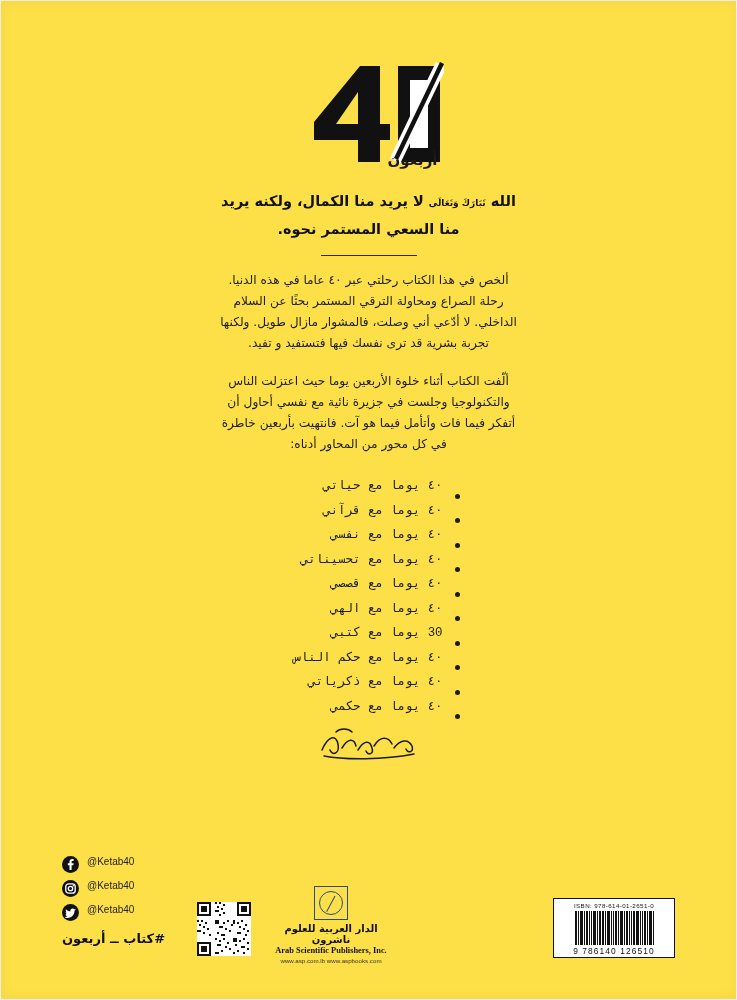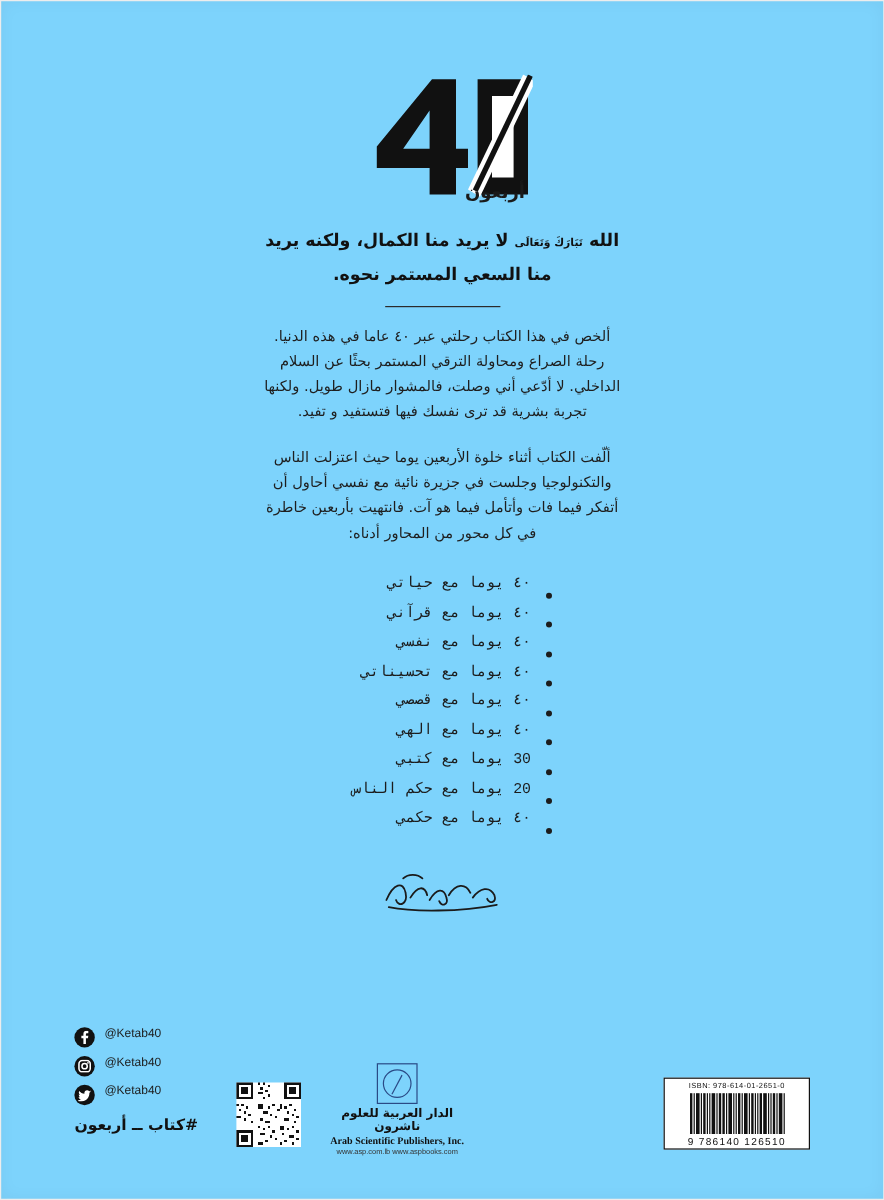--- a/index.html
+++ b/index.html
@@ -10,21 +10,21 @@
   body {
     width: 737px;
     height: 1000px;
     overflow: hidden;
     font-family: "Liberation Serif", serif;
   }
   .page {
     position: relative;
     width: 737px;
     height: 1000px;
-    background: #7dd3fc;
+    background: #fde047;
     box-sizing: border-box;
     overflow: hidden;
   }
   
   .page::after {
     content: "";
     position: absolute;
     inset: 0;
     pointer-events: none;
     box-shadow: inset 0 0 0 1px #ededed, inset 0 0 14px rgba(0,0,0,0.05);
@@ -387,21 +387,25 @@
       <li>
         <span class="dot"></span>
         <span>٤٠ يوما مع الهي</span>
       </li>
       <li>
         <span class="dot"></span>
         <span>30 يوما مع كتبي</span>
       </li>
       <li>
         <span class="dot"></span>
-        <span>20 يوما مع حكم الناس</span>
+        <span>٤٠ يوما مع حكم الناس</span>
+      </li>
+      <li>
+        <span class="dot"></span>
+        <span>٤٠ يوما مع ذكرياتي</span>
       </li>
       <li>
         <span class="dot"></span>
         <span>٤٠ يوما مع حكمي</span>
       </li>
     </ul>
   </div>
 
   <div class="signature">
     <svg width="110" height="36" viewBox="0 0 110 36" aria-hidden="true">

